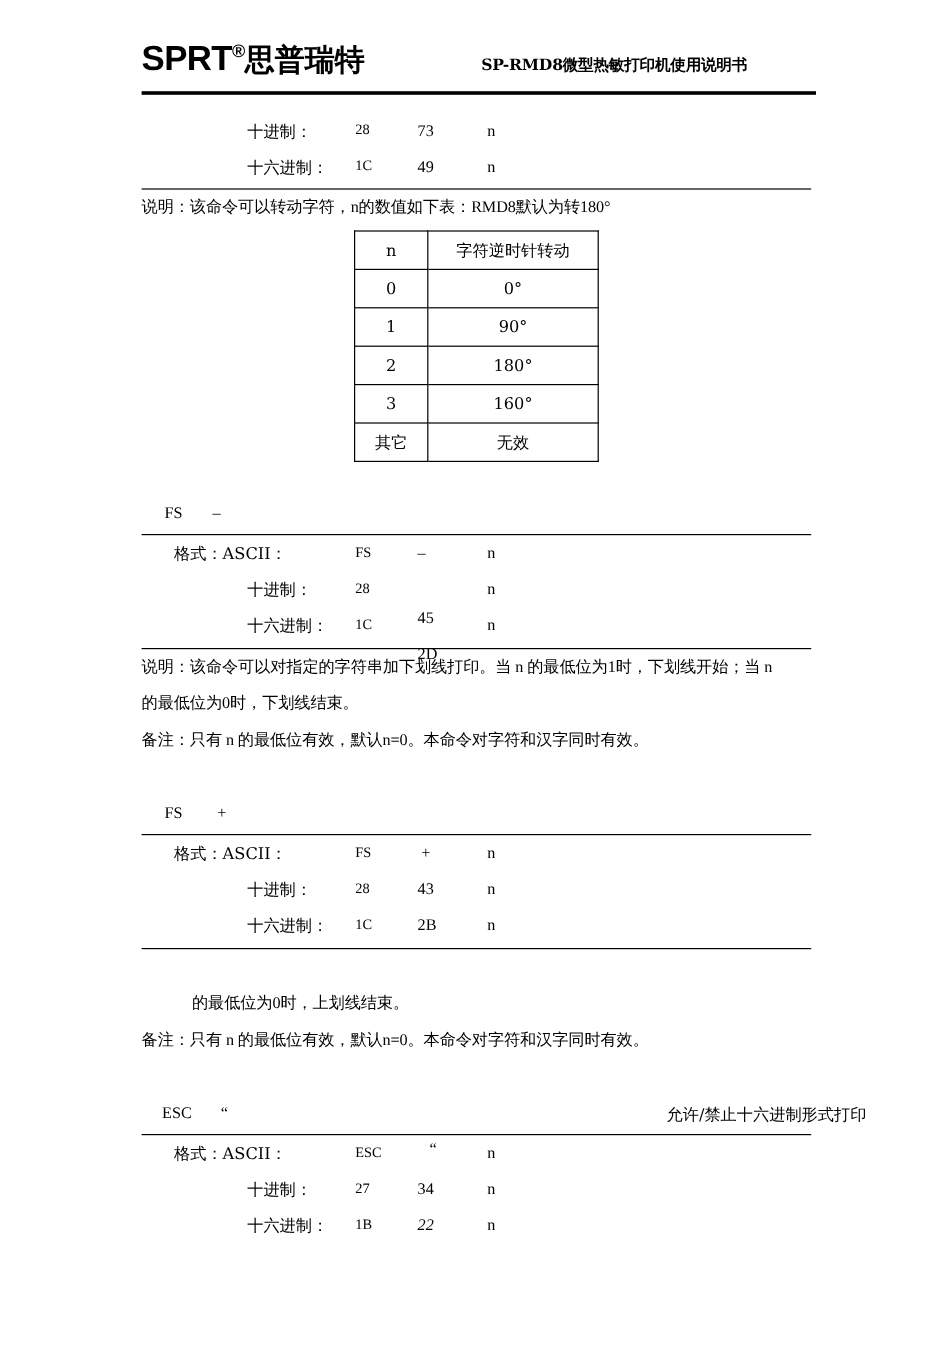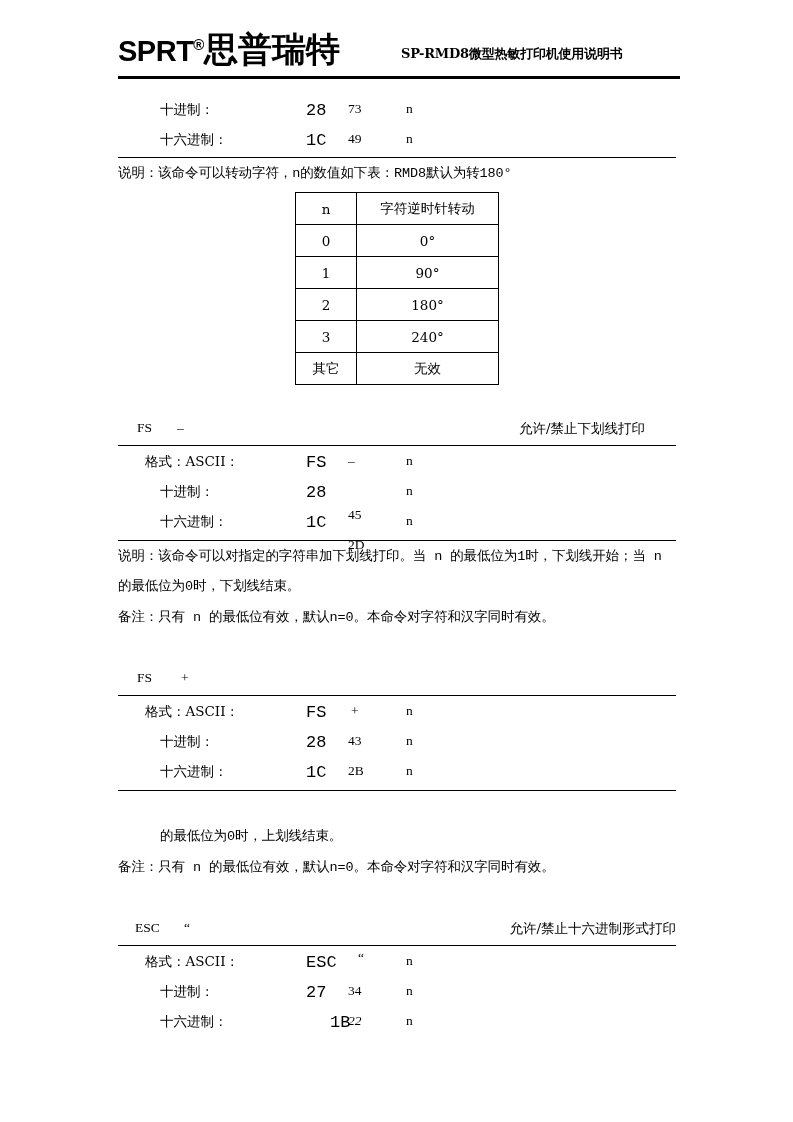--- a/index.html
+++ b/index.html
@@ -44,54 +44,55 @@
     line-height: 34px;
   }
   .brand .reg {
     font-size: 15px;
     vertical-align: super;
     line-height: 0;
   }
   .brand .cn {
     font-family: "DejaVu Serif", "Liberation Serif", serif;
     font-weight: bold;
-    font-size: 34px;
+    font-size: 25px;
     letter-spacing: 0px;
   }
   .doc-title {
     position: absolute;
     left: 283px;
     top: 15px;
     font-family: "DejaVu Serif", "Liberation Serif", serif;
     font-weight: bold;
     font-size: 13px;
     white-space: nowrap;
     letter-spacing: -0.2px;
   }
   .cjk {
     font-family: "DejaVu Serif", "Liberation Serif", serif;
+    margin-left: 46px;
   }
 
   
   .rule {
     position: absolute;
     left: 118px;
     width: 558px;
     height: 0;
     border-top: 1.5px solid #000;
   }
 
   
   .row-label {
     position: absolute;
     font-size: 13.5px;
     white-space: nowrap;
     font-family: "DejaVu Serif", "Liberation Serif", serif;
   }
-  .col-a { position: absolute; left: 306px; font-size: 17px; font-family: Liberation Mono, monospace; white-space: nowrap;}
+  .col-a { position: absolute; left: 296px; font-size: 12px; font-family: Liberation Serif, serif; white-space: nowrap;}
   .col-b { position: absolute; left: 348px; font-size: 13.5px; font-family: "Liberation Serif", serif; white-space: nowrap;}
   .col-c { position: absolute; left: 406px; font-size: 13.5px; font-family: "Liberation Serif", serif; white-space: nowrap;}
 
   
   .cmd-name {
     position: absolute;
     left: 137px;
     font-size: 13.5px;
     font-family: "Liberation Serif", serif;
     white-space: nowrap;
@@ -108,21 +109,21 @@
     font-size: 13.5px;
     font-family: "DejaVu Serif", "Liberation Serif", serif;
     white-space: nowrap;
     text-align: right;
   }
 
   
   .para {
     position: absolute;
     font-size: 13.5px;
-    font-family: Liberation Mono, monospace;
+    font-family: Liberation Serif, serif;
     white-space: nowrap;
     letter-spacing: -0.1px;
   }
 
   
   .rot-table {
     position: absolute;
     left: 295px;
     top: 192px;
     border-collapse: collapse;
@@ -187,32 +188,31 @@
     <tr>
       <td class="c1">1</td>
       <td class="c2">90°</td>
     </tr>
     <tr>
       <td class="c1">2</td>
       <td class="c2">180°</td>
     </tr>
     <tr>
       <td class="c1">3</td>
-      <td class="c2">240°</td>
+      <td class="c2">160°</td>
     </tr>
     <tr>
       <td class="c1">其它</td>
       <td class="c2">无效</td>
     </tr>
   </tbody>
     </table>
 
   <div class="cmd-name" style="top:420px;">FS</div>
   <div class="cmd-arg" style="top:420px;">–</div>
-  <div class="cmd-desc cjk" style="left:376px; top:420px; width:269px; text-align:right;">允许/禁止下划线打印</div>
 
   <div class="rule" style="top:445px;"></div>
 
   <div class="row-label" style="left:145px; top:453px;">格式：ASCII：</div>
   <div class="col-a" style="top:453px;">FS</div>
   <div class="col-b" style="top:453px;">–</div>
   <div class="col-c" style="top:453px;">n</div>
 
   <div class="row-label cjk" style="left:160px; top:483px;">十进制：</div>
   <div class="col-a" style="top:483px;">28</div>
@@ -265,18 +265,18 @@
   <div class="col-a" style="top:953px;">ESC</div>
   <div class="col-b" style="left:358px; top:950px;">“</div>
   <div class="col-c" style="top:953px;">n</div>
 
   <div class="row-label cjk" style="left:160px; top:983px;">十进制：</div>
   <div class="col-a" style="top:983px;">27</div>
   <div class="col-b" style="top:983px;">34</div>
   <div class="col-c" style="top:983px;">n</div>
 
   <div class="row-label cjk" style="left:160px; top:1013px;">十六进制：</div>
-  <div class="col-a" style="top:1013px;margin-left:24px;">1B</div>
+  <div class="col-a" style="top:1013px;">1B</div>
   <div class="col-b" style="top:1013px;font-style:italic;">22</div>
   <div class="col-c" style="top:1013px;">n</div>
 
 
 </div>
 
 </body></html>

